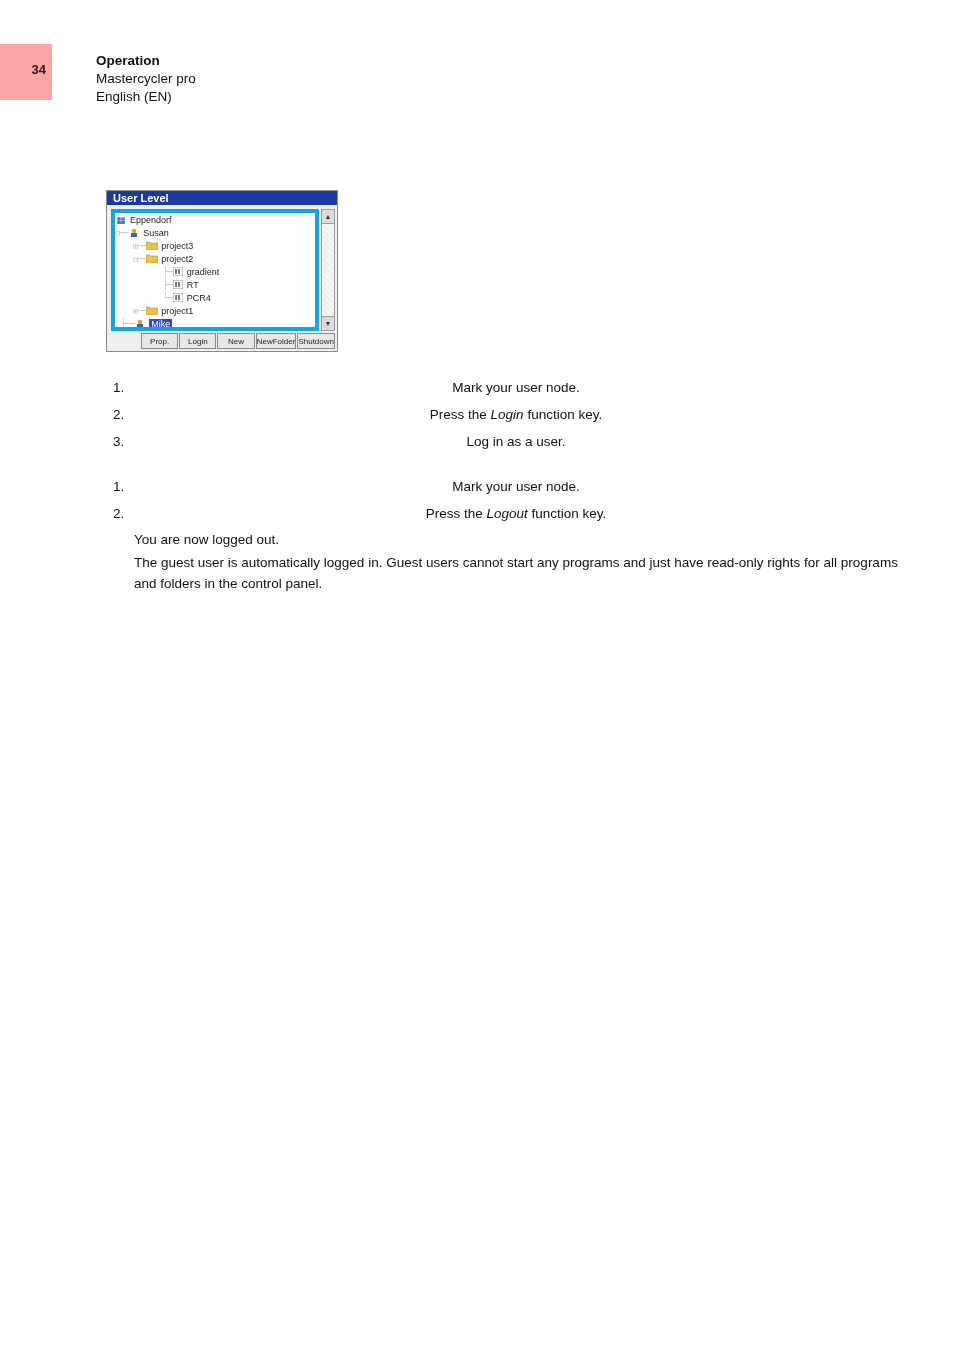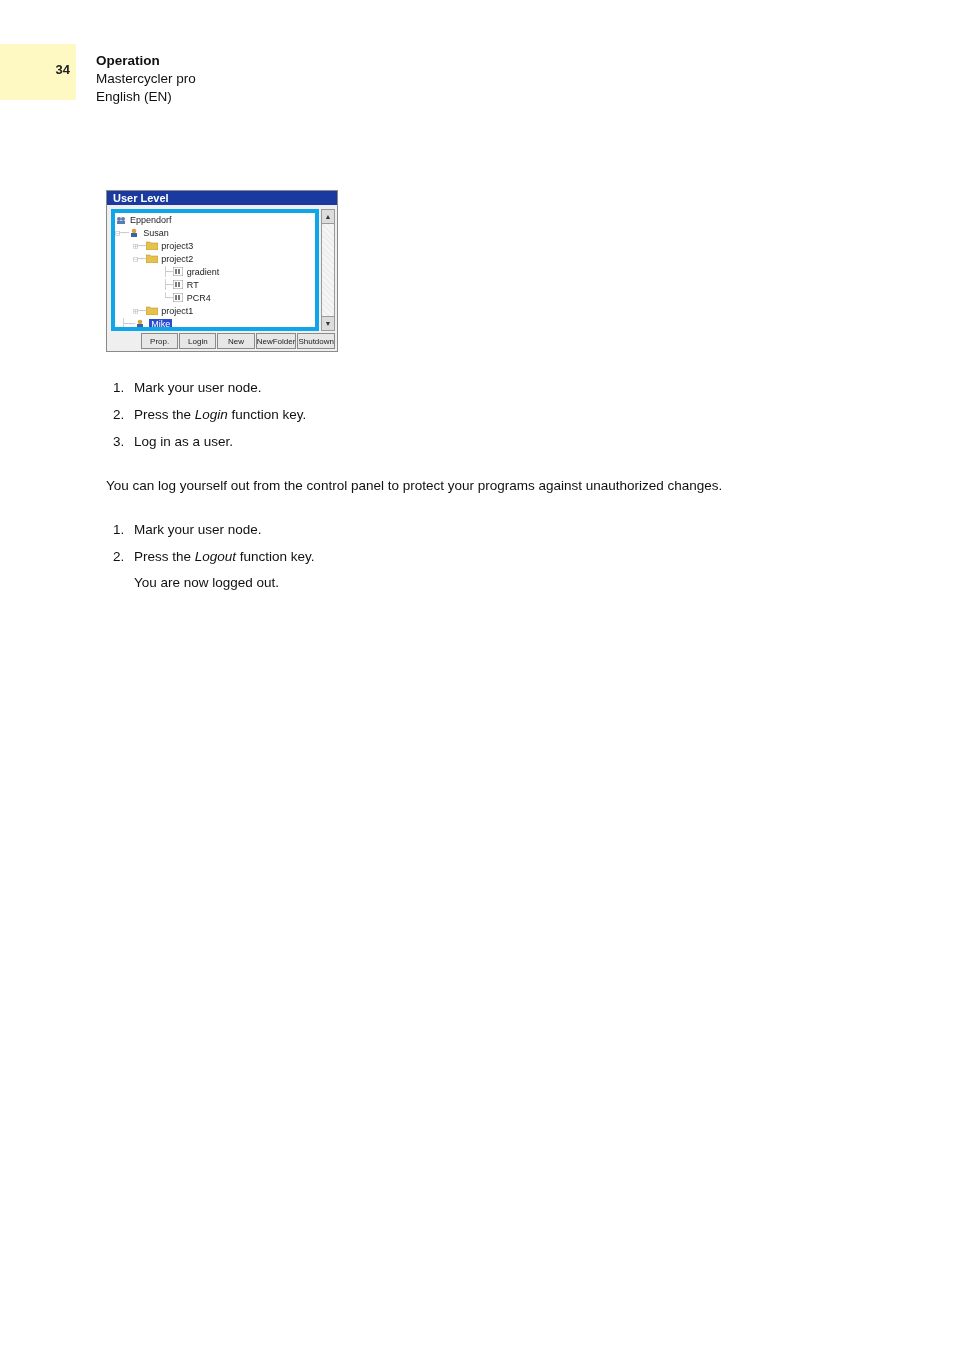--- a/index.html
+++ b/index.html
@@ -1,38 +1,38 @@
 <!DOCTYPE html>
 <html><head>
 <meta charset="utf-8">
 <style>
   html,body{margin:0;padding:0;background:#fff;font-family:Arial,Helvetica,sans-serif;color:#111;}
   .page{width:954px;height:1350px;position:relative;box-sizing:border-box;}
-  .page-tab{position:absolute;left:0;top:44px;width:76px;height:56px;background:#fef9c3;}
+  .page-tab{position:absolute;left:0;top:44px;width:52px;height:56px;background:#fca5a5;}
   .page-num{position:absolute;right:6px;top:18px;font-size:13px;font-weight:bold;color:#222;}
   .header{position:absolute;left:96px;top:52px;font-size:13.5px;line-height:1.35;}
   .header .bold{font-weight:bold;}
   .content{position:absolute;left:106px;top:190px;right:56px;}
   .shot-frame{display:inline-block;border:1px solid #8a8a8a;background:#fff;}
   .shot-title{background:#1a3aa0;color:#fff;font-weight:bold;font-size:11px;padding:1px 6px;}
   .shot-body{position:relative;width:230px;height:146px;background:#efefef;font-family:Tahoma,Arial,sans-serif;font-size:9px;color:#222;overflow:hidden;}
   .tree{position:absolute;left:4px;top:4px;right:18px;bottom:20px;background:#fff;border:4px solid #0ea5e9;overflow:hidden;}
   .row{display:flex;align-items:center;height:13px;white-space:nowrap;}
   .twig{color:#bdbdbd;font-size:9px;font-family:monospace;letter-spacing:-1px;}
   .ico{width:12px;height:10px;display:inline-flex;align-items:center;justify-content:center;margin-right:3px;}
   .ico svg{display:block;}
   .sel{background:#2a4bcf;color:#fff;padding:0 2px;}
   .scroll{position:absolute;right:2px;top:4px;width:14px;bottom:20px;display:flex;flex-direction:column;}
   .sbtn{height:13px;background:#dcdcdc;border:1px solid #9a9a9a;display:flex;align-items:center;justify-content:center;font-size:7px;color:#333;}
   .strack{flex:1;background:repeating-linear-gradient(45deg,#eee,#eee 2px,#f6f6f6 2px,#f6f6f6 4px);border-left:1px solid #9a9a9a;border-right:1px solid #9a9a9a;}
   .btnbar{position:absolute;left:2px;right:2px;bottom:2px;display:flex;gap:1px;padding-left:32px;}
   .fbtn{flex:1;height:14px;font-size:8px;background:#e7e7e7;border:1px solid #8a8a8a;display:flex;align-items:center;justify-content:center;color:#222;}
   .ts{position:absolute;right:20px;top:6px;font-size:7px;color:#111;}
   ol.steps{margin:22px 0 0 0;padding-left:22px;font-size:13.5px;line-height:1.7;}
-  ol.steps li{padding-left:6px;margin-bottom:4px;}
+  ol.steps li{padding-left:6px;margin-bottom:4px;text-align:center;}
   .it{font-style:italic;}
   .substep{margin:2px 0 0 28px;font-size:13.5px;line-height:1.55;}
   .sect{margin-top:40px;font-size:15px;}
   .sect .num{display:inline-block;width:72px;}
   .para{margin-top:22px;font-size:13.5px;line-height:1.55;}
 </style>
 </head>
 <body>
 
 <div class="page">
@@ -177,25 +177,25 @@
     <ol class="steps">
       <li>Mark your user node.</li>
       <li>
         <span>Press the </span><span class="it">Login</span><span> function key.</span>
       </li>
       <li>Log in as a user.</li>
     </ol>
 
     
 
-    <div class="para">You can log yourself out from the control panel to protect your programs against unauthorized changes.</div>
 
     
     <ol class="steps">
       <li>Mark your user node.</li>
       <li>
         <span>Press the </span><span class="it">Logout</span><span> function key.</span>
       </li>
     </ol>
     <div class="substep">You are now logged out.</div>
+    <div class="substep" style="margin-top:2px">The guest user  is automatically logged in. Guest users cannot start any programs and just have read-only rights for all programs and folders in the control panel.</div>
 
   </div>
 </div>
 
 </body></html>

